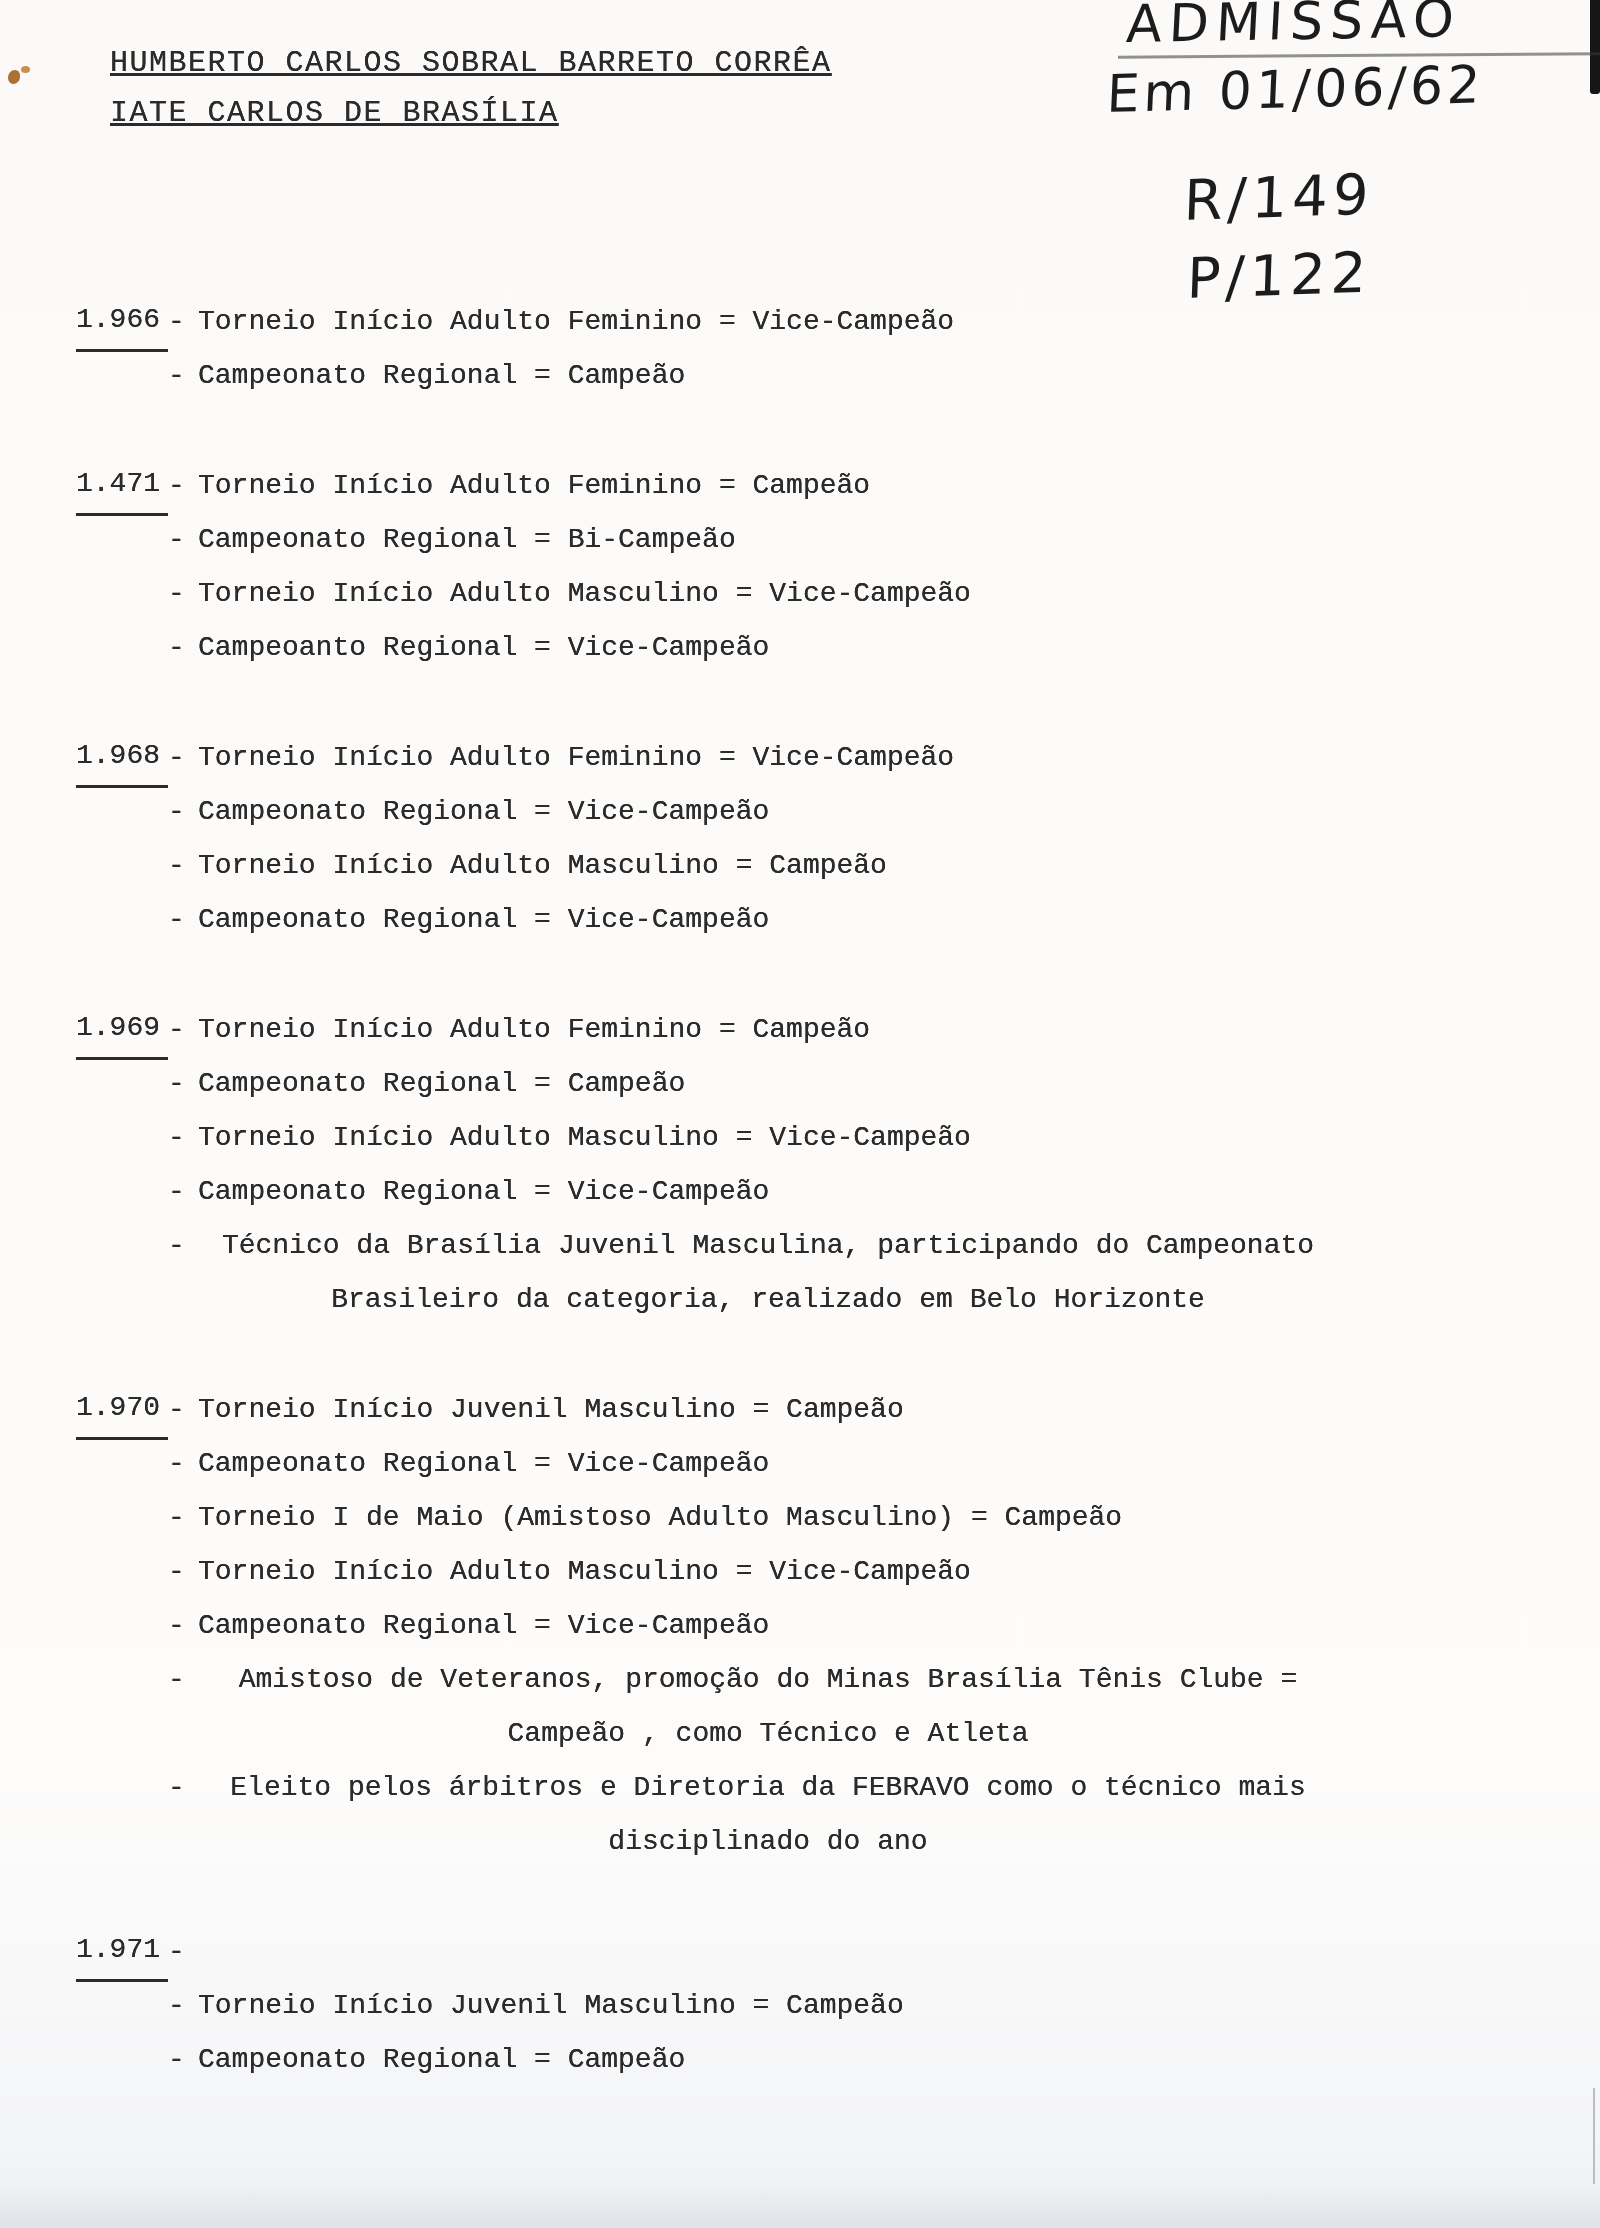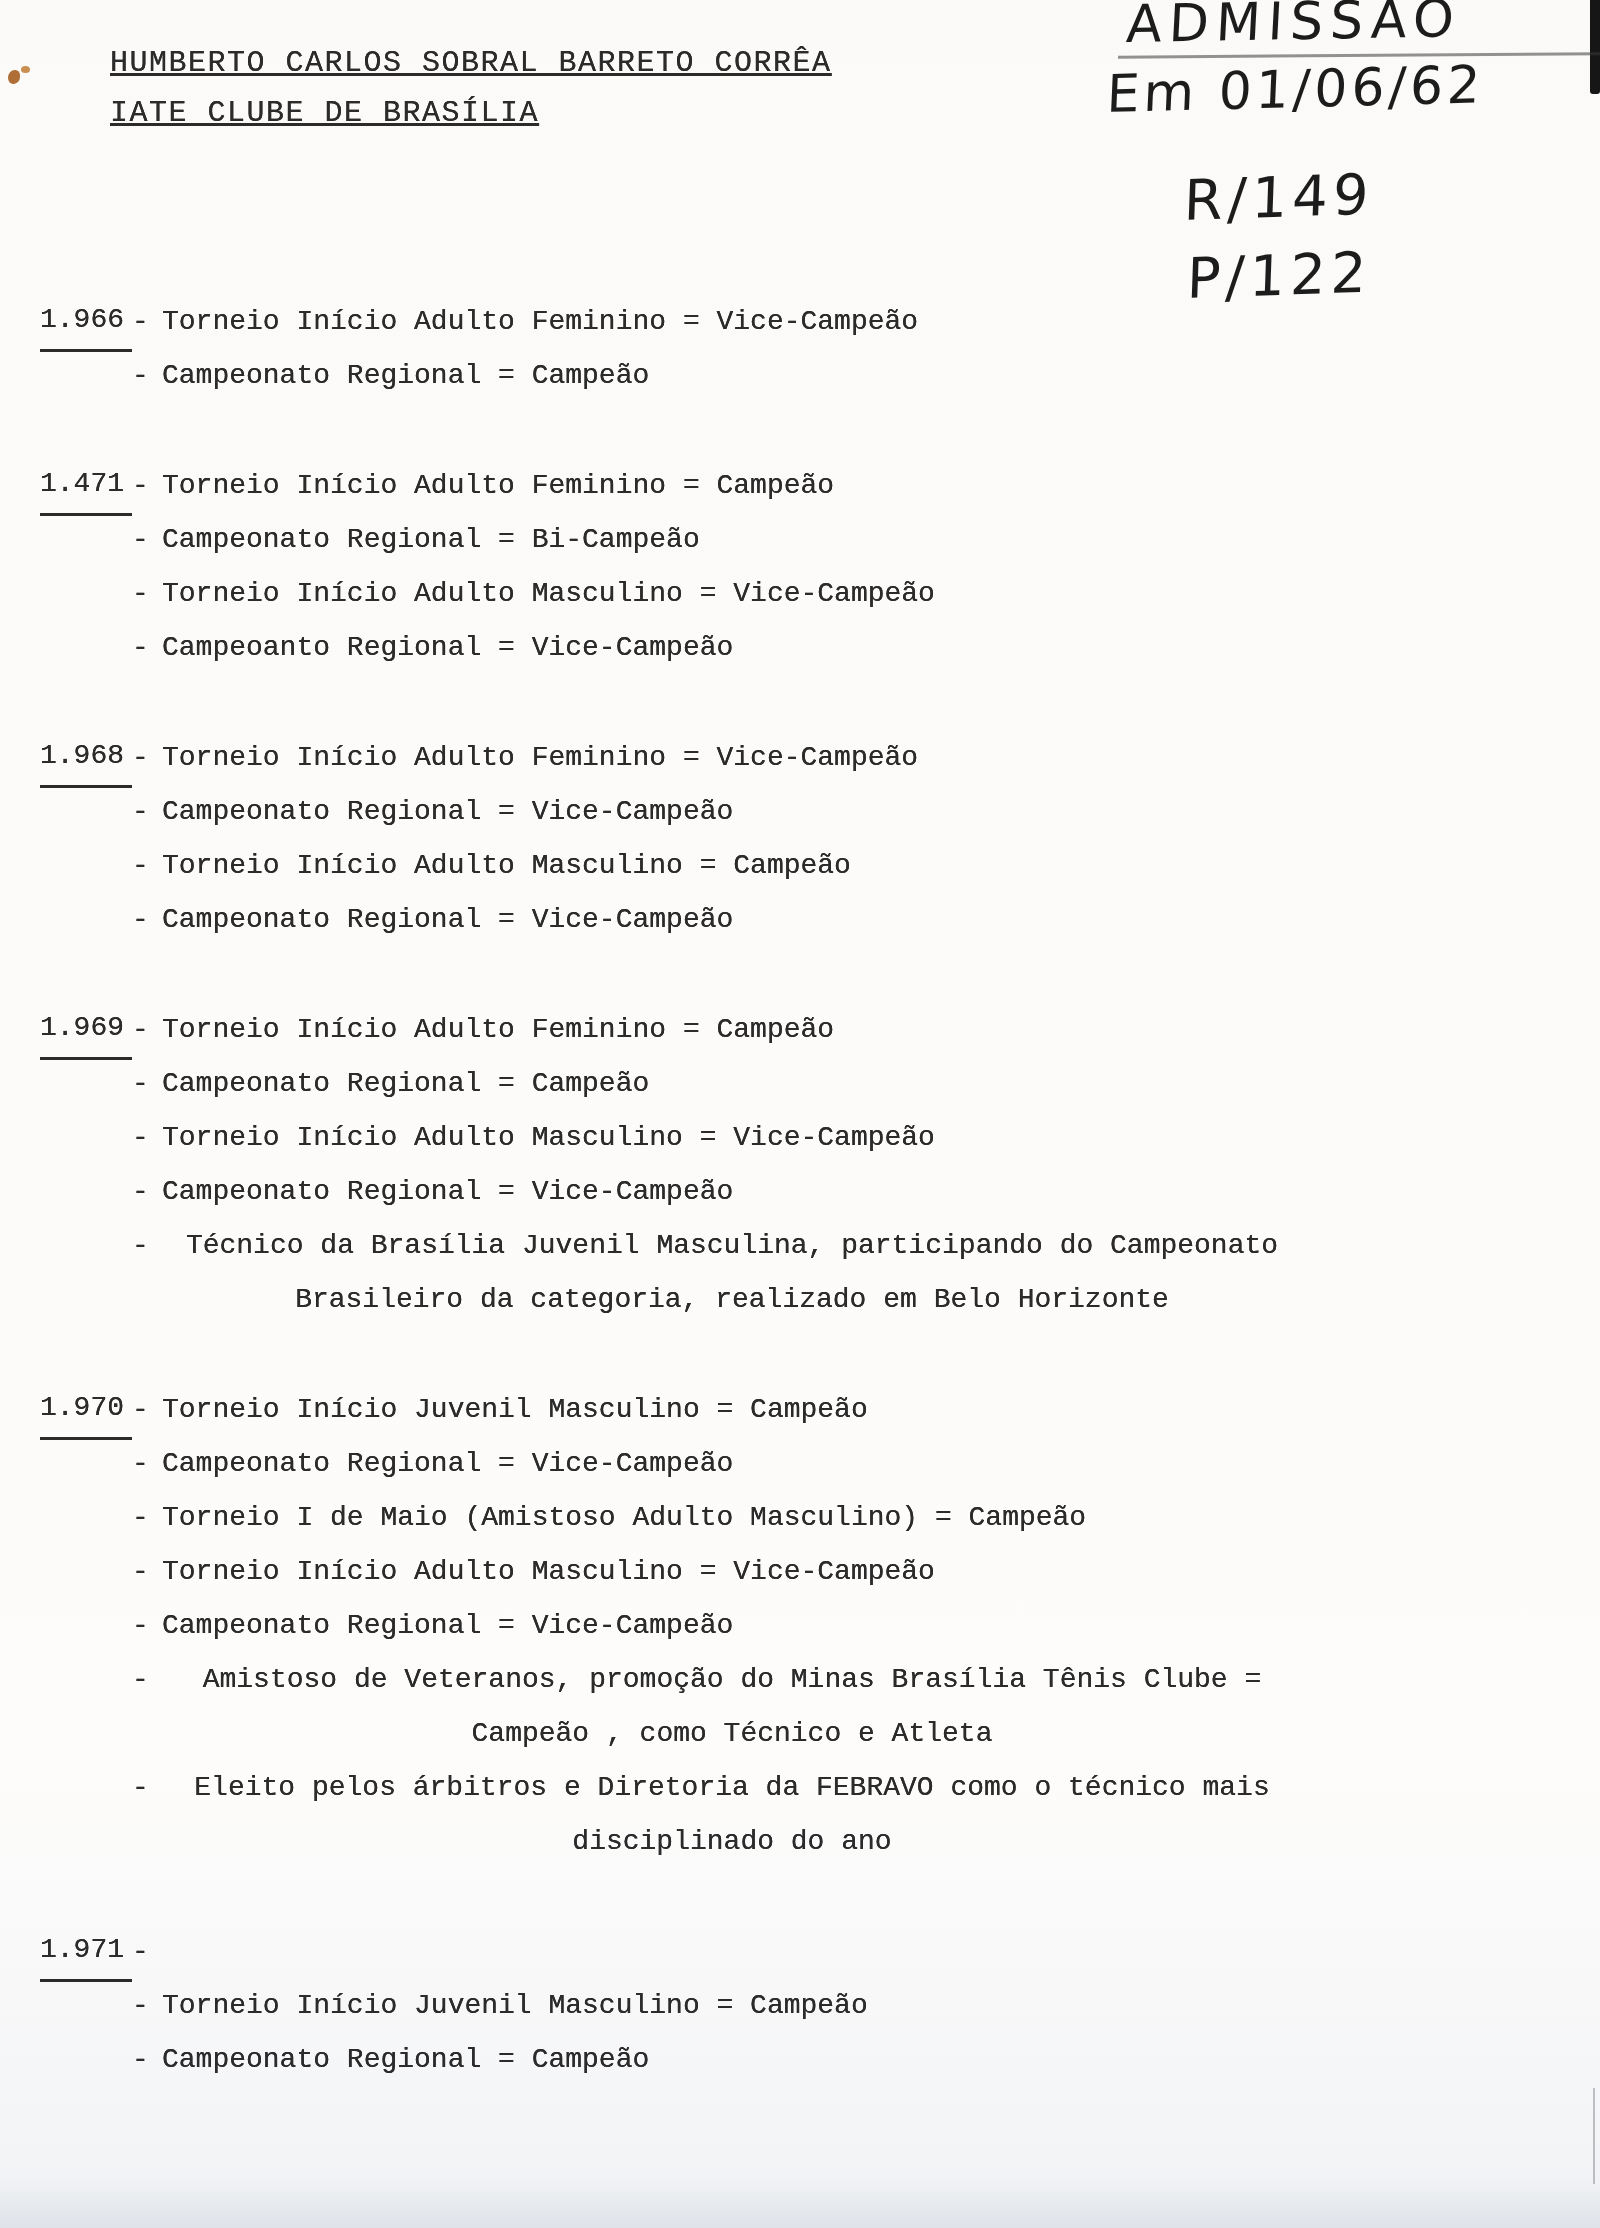--- a/index.html
+++ b/index.html
@@ -83,21 +83,21 @@
     position: absolute;
     left: 0;
     top: 295px;
     right: 0;
     font-size: 28px;
     line-height: 54px;
   }
   .record {
     display: flex;
     align-items: flex-start;
-    padding-left: 40px;
+    padding-left: 76px;
     margin-bottom: 56px;
   }
   .year {
     flex: 0 0 92px;
     border-bottom: 3px solid #2b2b2b;
     padding-bottom: 2px;
     margin-top: -2px;
     text-shadow: 0 0 0.5px #2b2b2b;
     white-space: nowrap;
   }
@@ -167,21 +167,21 @@
 
 <div class="page">
 
   <div class="stain-a"></div>
   <div class="stain-b"></div>
   <div class="edge-mark"></div>
   <div class="scratch"></div>
 
   <div class="header">
     <div>HUMBERTO CARLOS SOBRAL BARRETO CORRÊA</div>
-    <div>IATE CLUBE DE BRASÍLIA</div>
+    <div>IATE CARLOS DE BRASÍLIA</div>
   </div>
 
   <div class="hw hw-title">ADMISSAO</div>
   <div class="hw-underline"></div>
   <div class="hw hw-date">Em 01/06/62</div>
   <div class="hw hw-r">R/149</div>
   <div class="hw hw-p">P/122</div>
 
   <div class="records" id="records">
       <div class="record">

